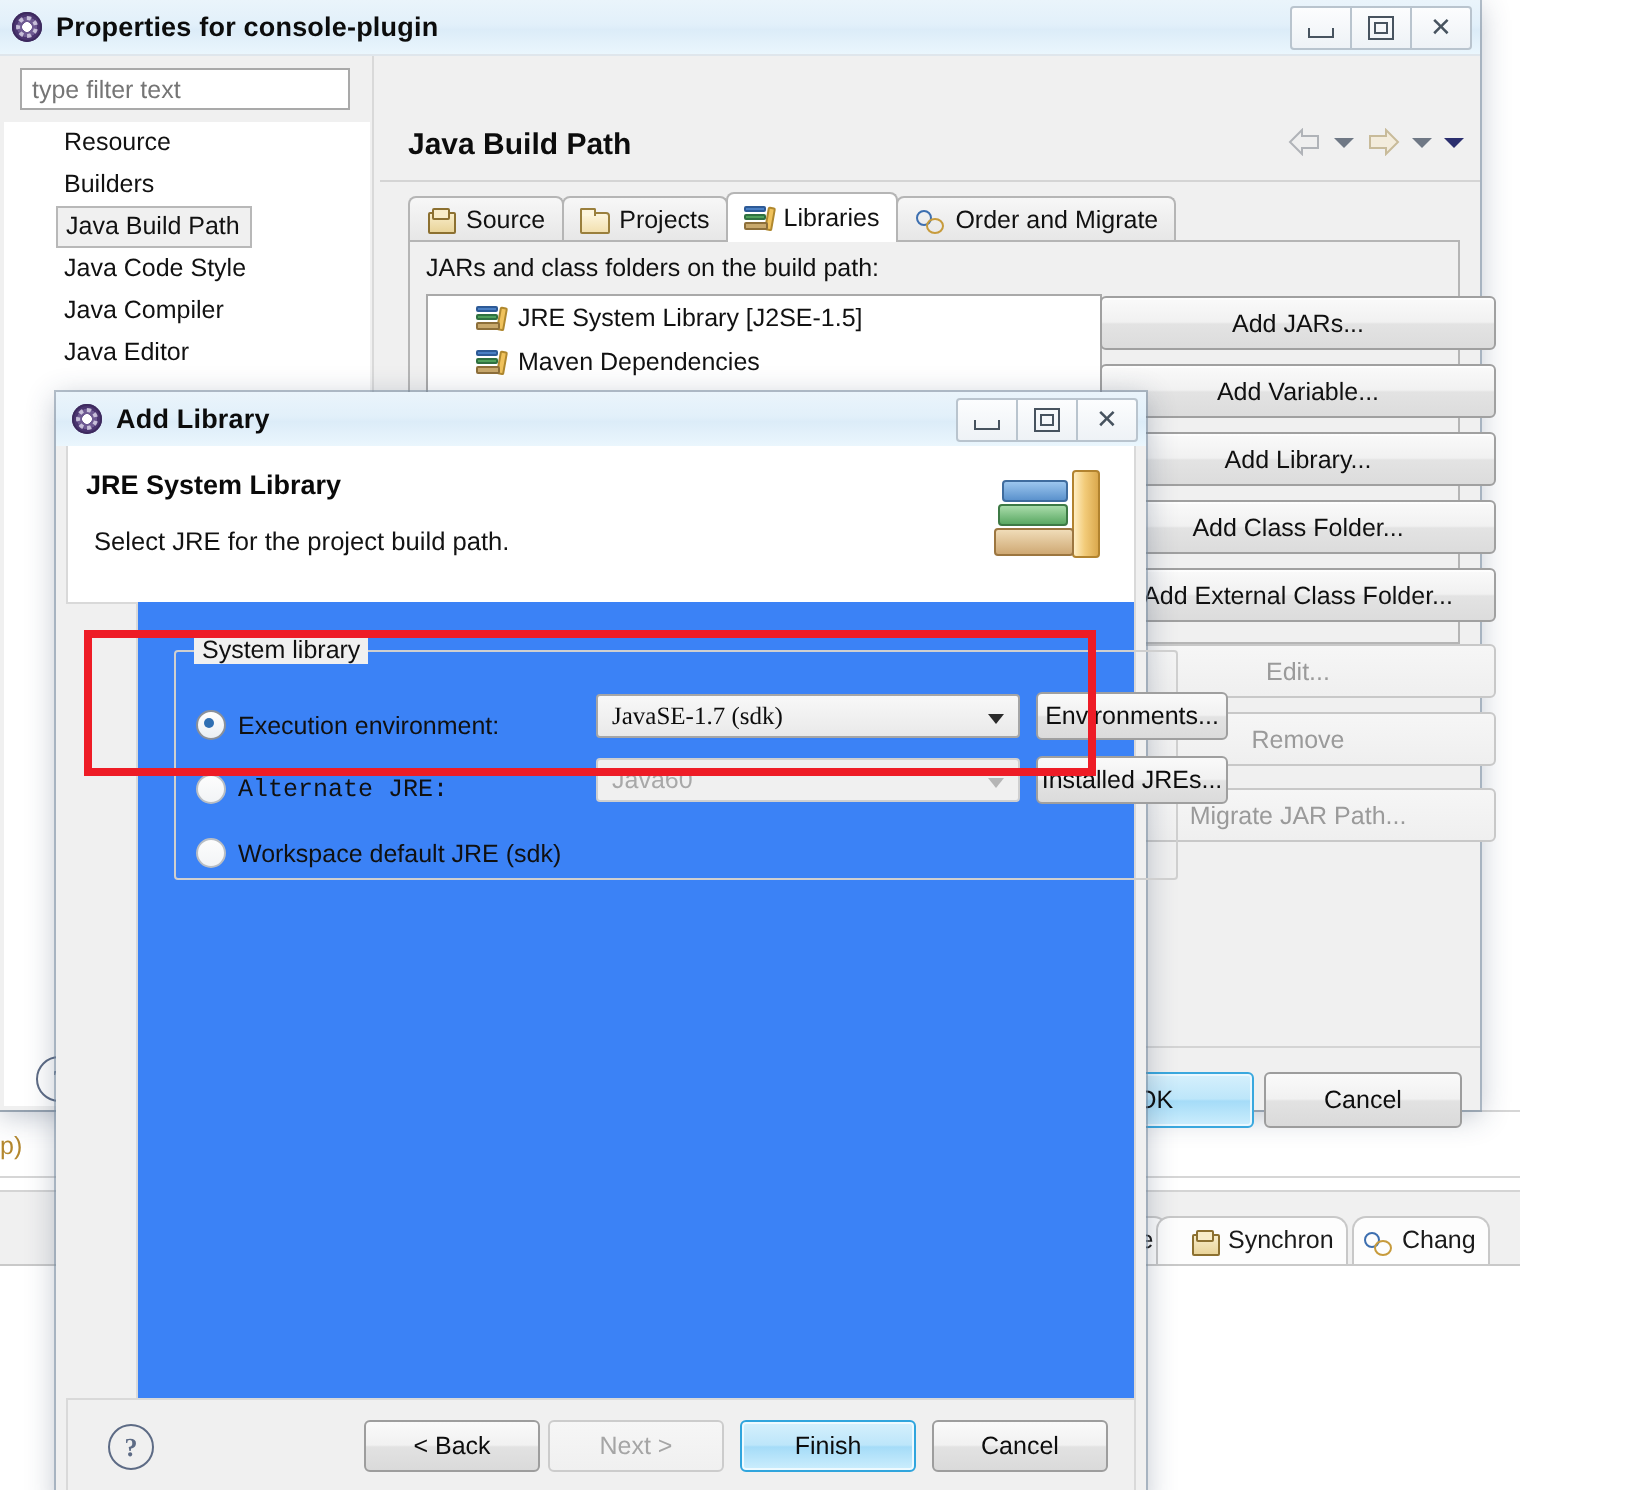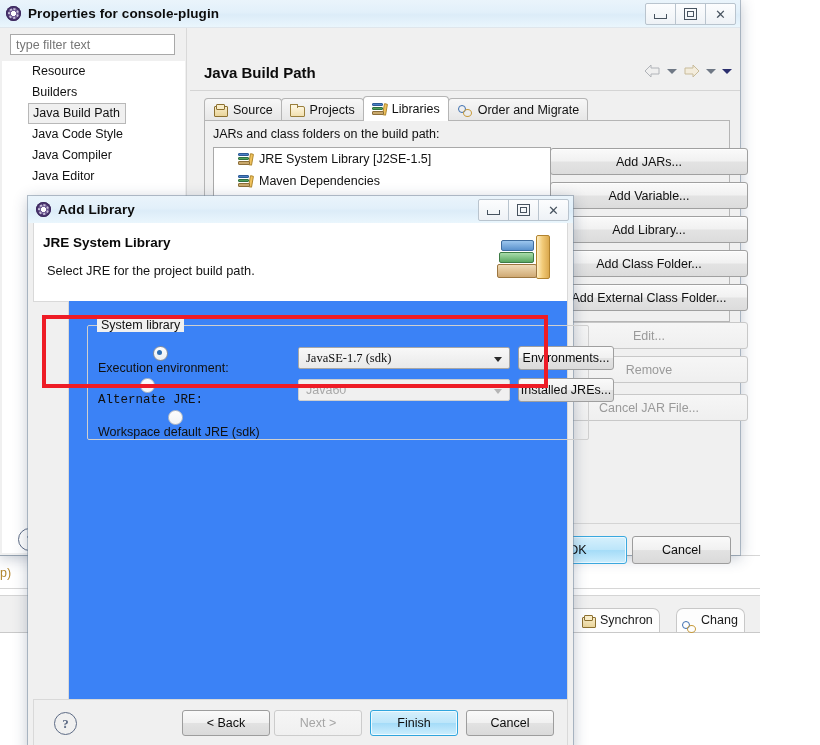--- a/index.html
+++ b/index.html
@@ -187,21 +187,21 @@
      border:1px solid #d9d9d9; border-top:none;margin-left:35px; }
 
   .group {
     position:absolute; left:18px; top:24px; width:500px; height:113px;
     border:1px solid #cfcfcf; border-radius:2px;
   }
   .group-legend {
     position:absolute; left:9px; top:-8px; background:#f0f0f0; padding:0 4px;
     font-size:12.5px; color:#101010;
   }
-  .row { position:absolute; left:10px; height:24px; display:flex; align-items:center;flex-direction:column; }
+  .row { position:absolute; left:10px; height:24px; display:flex; align-items:flex-end; }
   .radio { width:13px; height:13px; border-radius:50%; border:1px solid #8a9099;
      background:linear-gradient(to bottom,#ffffff,#e9eef3); position:relative; flex:none; margin-right:6px;}
   .radio.on::after { content:""; position:absolute; left:3px; top:3px; width:5px; height:5px;
      border-radius:50%; background:#2f6fb3; }
   .radio.off { border-color:#b9bec4; background:linear-gradient(to bottom,#fdfdfd,#f2f4f6); }
   .row-label { font-size:12.5px; color:#101010; white-space:nowrap; }
 
   .combo {
     position:absolute; height:22px; border:1px solid #a6a6a6; border-radius:2px;
     background: linear-gradient(to bottom,#f8f8f8,#e9e9e9);
@@ -264,25 +264,25 @@
 
   <div class="ide-bg">
     <div class="ide-editor-area"></div>
     <div class="ide-sep-line" style="left:0;top:555px;width:760px;height:1px;"></div>
     <div class="ide-sep-line" style="left:0;top:588px;width:760px;height:1px;"></div>
     <div class="ide-viewbar"></div>
     <div class="ide-viewbar-inner">
       <div class="view-tab partial" style="left:556px;">
         <span>ole</span>
       </div>
-      <div class="view-tab" style="left:564px;padding-left:16px;">
+      <div class="view-tab" style="left:578px;padding-left:16px;">
         <span class="src-mini"></span>
         <span>Synchron</span>
       </div>
-      <div class="view-tab" style="left:676px;align-items:flex-end;">
+      <div class="view-tab" style="left:676px;">
         <span class="order-mini"></span>
         <span>Chang</span>
       </div>
     </div>
     <div class="ide-panel-split"></div>
     <div class="bg-text-frag">p)</div>
     <div class="scroll-down">
         <div class="scroll-tri"></div>
       </div>
     <div class="vscroll-sliver"></div>
@@ -388,21 +388,21 @@
       </div>
 
       <div class="side-btns">
         <div class="sbtn">Add JARs...</div>
         <div class="sbtn">Add Variable...</div>
         <div class="sbtn">Add Library...</div>
         <div class="sbtn">Add Class Folder...</div>
         <div class="sbtn">Add External Class Folder...</div>
         <div class="sbtn disabled gap">Edit...</div>
         <div class="sbtn disabled">Remove</div>
-        <div class="sbtn disabled gap">Cancel JAR File...</div>
+        <div class="sbtn disabled gap">Migrate JAR Path...</div>
       </div>
 
       <div class="props-footer-rule"></div>
       <div class="props-help">
           <div class="helpq">?</div>
         </div>
       <div class="props-ok">OK</div>
       <div class="props-cancel">Cancel</div>
     </div>
   </div>

